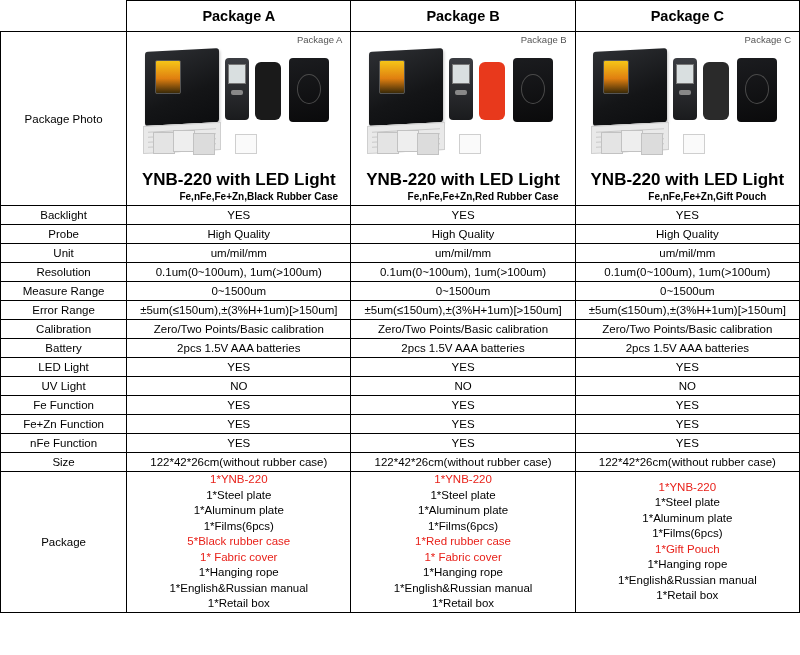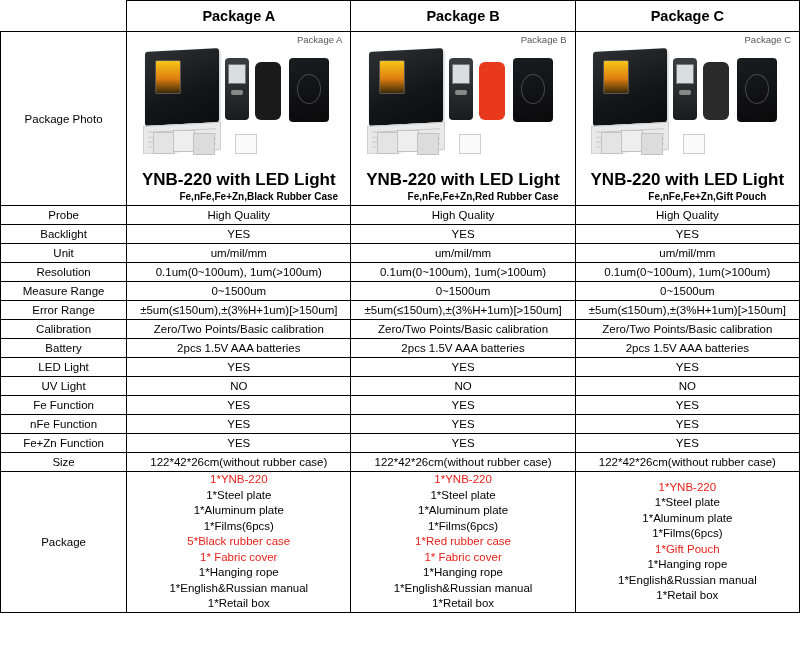--- a/index.html
+++ b/index.html
@@ -276,32 +276,32 @@
                   <span></span>
                 </div>
                 <div class="smallcard"></div>
               </div>
               <div class="photo-cap1">YNB-220 with LED Light</div>
               <div class="photo-cap2">Fe,nFe,Fe+Zn,Gift Pouch</div>
             </div>
           </td>
         </tr>
         <tr>
+          <td class="rowlabel datacell">Backlight</td>
+          <td class="datacell">YES</td>
+          <td class="datacell">YES</td>
+          <td class="datacell">YES</td>
+        </tr>
+        <tr>
           <td class="rowlabel datacell">Probe</td>
           <td class="datacell">High Quality</td>
           <td class="datacell">High Quality</td>
           <td class="datacell">High Quality</td>
         </tr>
         <tr>
-          <td class="rowlabel datacell">Backlight</td>
-          <td class="datacell">YES</td>
-          <td class="datacell">YES</td>
-          <td class="datacell">YES</td>
-        </tr>
-        <tr>
           <td class="rowlabel datacell">Unit</td>
           <td class="datacell">um/mil/mm</td>
           <td class="datacell">um/mil/mm</td>
           <td class="datacell">um/mil/mm</td>
         </tr>
         <tr>
           <td class="rowlabel datacell">Resolution</td>
           <td class="datacell">0.1um(0~100um), 1um(&gt;100um)</td>
           <td class="datacell">0.1um(0~100um), 1um(&gt;100um)</td>
           <td class="datacell">0.1um(0~100um), 1um(&gt;100um)</td>
@@ -342,27 +342,27 @@
           <td class="datacell">NO</td>
           <td class="datacell">NO</td>
         </tr>
         <tr>
           <td class="rowlabel datacell">Fe Function</td>
           <td class="datacell">YES</td>
           <td class="datacell">YES</td>
           <td class="datacell">YES</td>
         </tr>
         <tr>
+          <td class="rowlabel datacell">Fe+Zn Function</td>
+          <td class="datacell">YES</td>
+          <td class="datacell">YES</td>
+          <td class="datacell">YES</td>
+        </tr>
+        <tr>
           <td class="rowlabel datacell">nFe Function</td>
-          <td class="datacell">YES</td>
-          <td class="datacell">YES</td>
-          <td class="datacell">YES</td>
-        </tr>
-        <tr>
-          <td class="rowlabel datacell">Fe+Zn Function</td>
           <td class="datacell">YES</td>
           <td class="datacell">YES</td>
           <td class="datacell">YES</td>
         </tr>
         <tr>
           <td class="rowlabel datacell">Size</td>
           <td class="datacell">122*42*26cm(without rubber case)</td>
           <td class="datacell">122*42*26cm(without rubber case)</td>
           <td class="datacell">122*42*26cm(without rubber case)</td>
         </tr>

